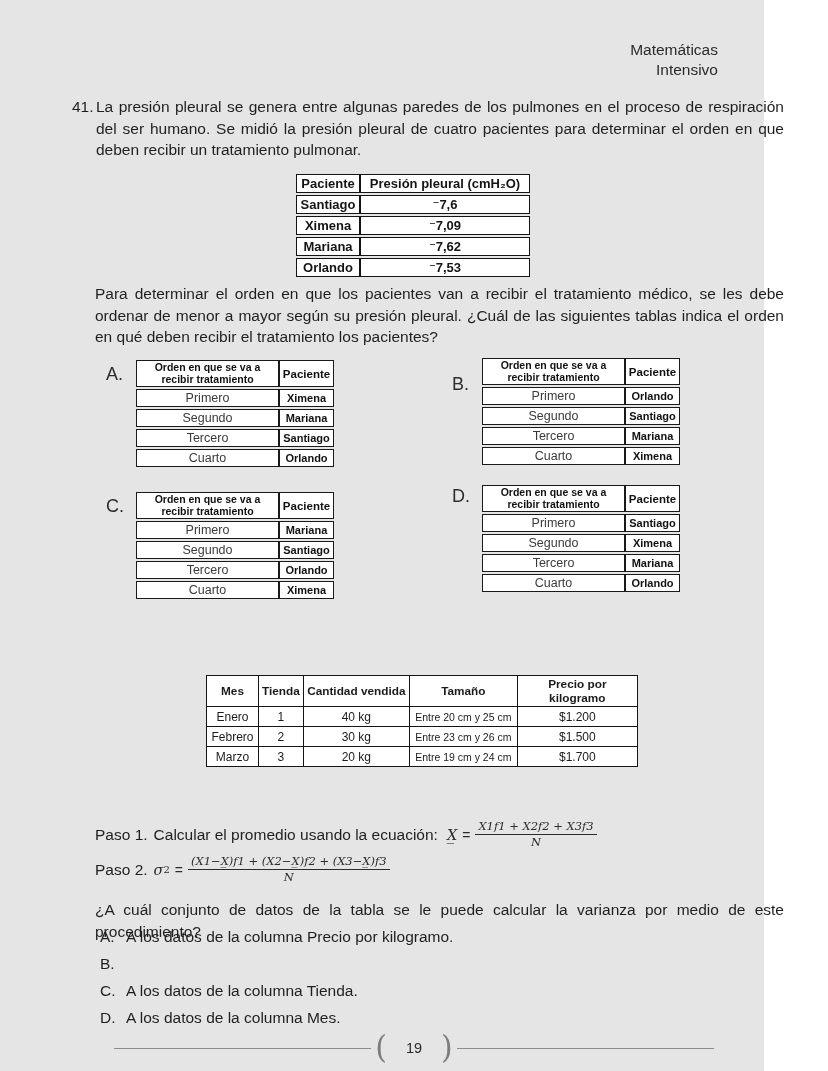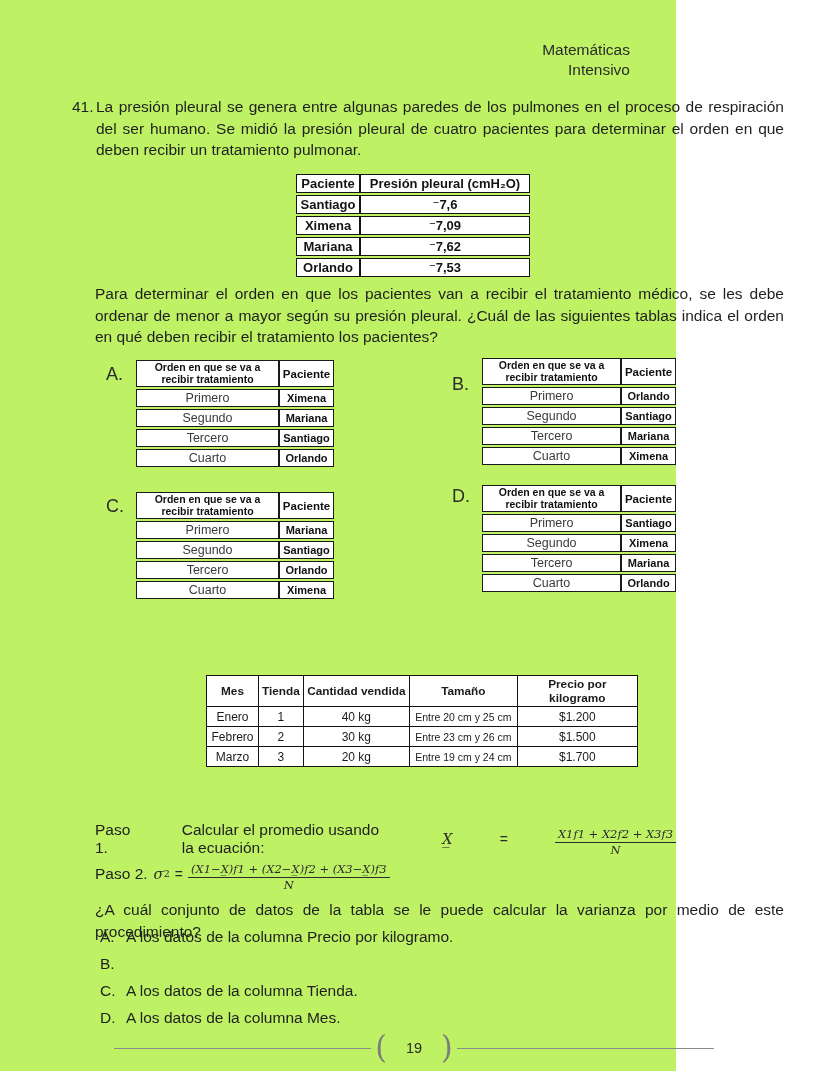--- a/index.html
+++ b/index.html
@@ -4,21 +4,21 @@
 <style>
   * { box-sizing: border-box; margin: 0; padding: 0; }
   html,body { background:#ffffff; }
   body {
     width: 828px; height: 1071px;
     font-family: "Liberation Sans", "DejaVu Sans", sans-serif;
     color: #1f1f1f;
     position: relative;
     overflow: hidden;
   }
-  .page { position: relative; width: 676px; height: 1071px; background:#bef264; }
+  .page { position: relative; width: 764px; height: 1071px; background:#e5e5e5; }
 
   
   .doc-header {
     position: absolute; top: 40px; right: 46px;
     text-align: right; font-size: 15.5px; line-height: 19.5px; color: #2b2b2b;
   }
 
   
   .qblock { position: absolute; display: flex; }
   .qnum { width: 24px; flex: none; font-size: 15.5px; line-height: 21.5px; }
@@ -63,21 +63,21 @@
   .t42 .m4 { width: 108px; } .t42 .m5 { width: 120px; }
 
   
   .paso { position: absolute; display: flex; align-items: center; font-size: 15.5px; }
   .paso-label { margin-right: 6px; }
   .paso-text { margin-right: 9px; }
   .mvar { font-family: "DejaVu Serif", serif; font-style: italic; font-size: 14.5px; color:#2b2b2b; }
   .meq { margin: 0 5px; font-size: 14px; color:#2b2b2b; }
   .msup { font-size: 10px; vertical-align: super; font-family: "DejaVu Serif", serif; color:#2b2b2b; }
   .frac { display: inline-flex; flex-direction: column; align-items: center; vertical-align: middle;
-          font-family: "DejaVu Serif", serif; font-style: italic; color:#2b2b2b;margin-top:8px; }
+          font-family: "DejaVu Serif", serif; font-style: italic; color:#2b2b2b; }
   .frac .num { font-size: 11.5px; line-height: 13px; padding: 0 3px 1px; border-bottom: 1.2px solid #2b2b2b; white-space: nowrap; }
   .frac .den { font-size: 11.5px; line-height: 13px; padding-top: 1px; }
 
   
   .ansrow { position: absolute; display: flex; font-size: 15.5px; line-height: 21px; }
   .ansrow .ltr { width: 26px; flex: none; }
 
   
   .footer { position: absolute; top: 1031px; left: 114px; width: 600px; height: 34px;
             display: flex; align-items: center; }
@@ -268,21 +268,21 @@
       <td class="m1">Marzo</td>
       <td class="m2">3</td>
       <td class="m3">20 kg</td>
       <td class="m4 size">Entre 19 cm y 24 cm</td>
       <td class="m5">$1.700</td>
     </tr>
   </tbody>
     </table>
 
 
-  <div class="paso" style="top:820px; left:95px;gap:42px;">
+  <div class="paso" style="top:820px; left:95px;">
     <span class="paso-label">Paso 1.</span>
     <span class="paso-text">Calcular el promedio usando la ecuación:</span>
     <span class="mvar">X̲</span>
     <span class="meq">=</span>
     <span class="frac">
       <span class="num">X1f1 + X2f2 + X3f3</span>
       <span class="den">N</span>
     </span>
   </div>
 

